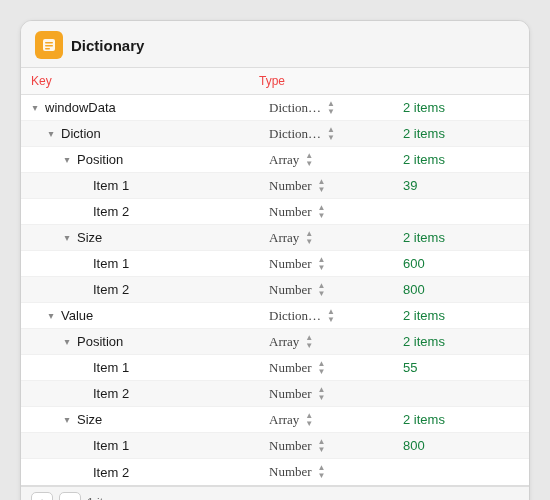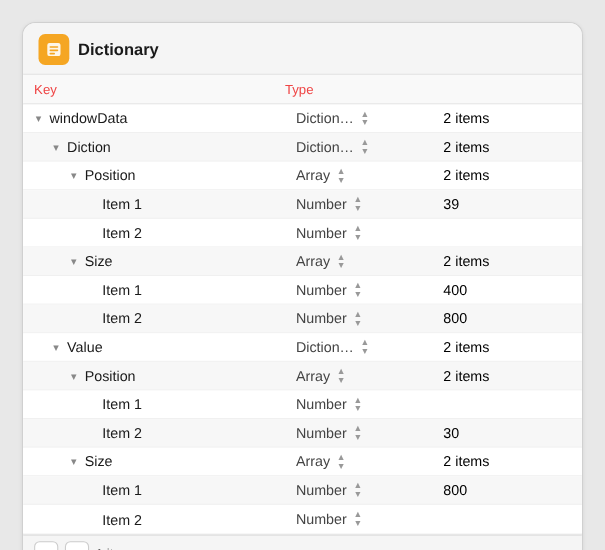--- a/index.html
+++ b/index.html
@@ -98,32 +98,33 @@
       text-align: center;
     }
     .key-text { font-size: 13px; }
 
     .type-cell {
       display: flex;
       align-items: flex-start;
       gap: 4px;
       color: #444;
       font-size: 13px;
+      font-family: Liberation Serif, serif;
     }
     .type-arrows {
       display: inline-flex;
       flex-direction: column;
       font-size: 8px;
       color: #999;
       line-height: 1;
       margin-left: 2px;
     }
 
     .value-cell {
-      color: #000000;
+      color: #15803d;
       font-size: 13px;
       padding-left: 4px;
     }
 
     .toolbar {
       background: #f5f5f5;
       border-top: 1px solid #ddd;
       display: flex;
       align-items: center;
       padding: 5px 10px;
@@ -223,21 +224,21 @@
           <div class="type-cell">Array<span class="type-arrows">▲<br>▼</span></div>
           <div class="value-cell">2 items</div>
         </div>
         <div class="tree-row white">
           <div class="key-cell">
             <span class="indent" style="width: 54px;"></span>
             <span class="chevron"></span>
             <span class="key-text">Item 1</span>
           </div>
           <div class="type-cell">Number<span class="type-arrows">▲<br>▼</span></div>
-          <div class="value-cell">400</div>
+          <div class="value-cell">600</div>
         </div>
         <div class="tree-row shaded">
           <div class="key-cell">
             <span class="indent" style="width: 54px;"></span>
             <span class="chevron"></span>
             <span class="key-text">Item 2</span>
           </div>
           <div class="type-cell">Number<span class="type-arrows">▲<br>▼</span></div>
           <div class="value-cell">800</div>
         </div>
@@ -259,29 +260,29 @@
           <div class="type-cell">Array<span class="type-arrows">▲<br>▼</span></div>
           <div class="value-cell">2 items</div>
         </div>
         <div class="tree-row white">
           <div class="key-cell">
             <span class="indent" style="width: 54px;"></span>
             <span class="chevron"></span>
             <span class="key-text">Item 1</span>
           </div>
           <div class="type-cell">Number<span class="type-arrows">▲<br>▼</span></div>
+          <div class="value-cell">55</div>
         </div>
         <div class="tree-row shaded">
           <div class="key-cell">
             <span class="indent" style="width: 54px;"></span>
             <span class="chevron"></span>
             <span class="key-text">Item 2</span>
           </div>
           <div class="type-cell">Number<span class="type-arrows">▲<br>▼</span></div>
-          <div class="value-cell">30</div>
         </div>
         <div class="tree-row white">
           <div class="key-cell">
             <span class="indent" style="width: 38px;"></span>
             <span class="chevron">▾</span>
             <span class="key-text">Size</span>
           </div>
           <div class="type-cell">Array<span class="type-arrows">▲<br>▼</span></div>
           <div class="value-cell">2 items</div>
         </div>

